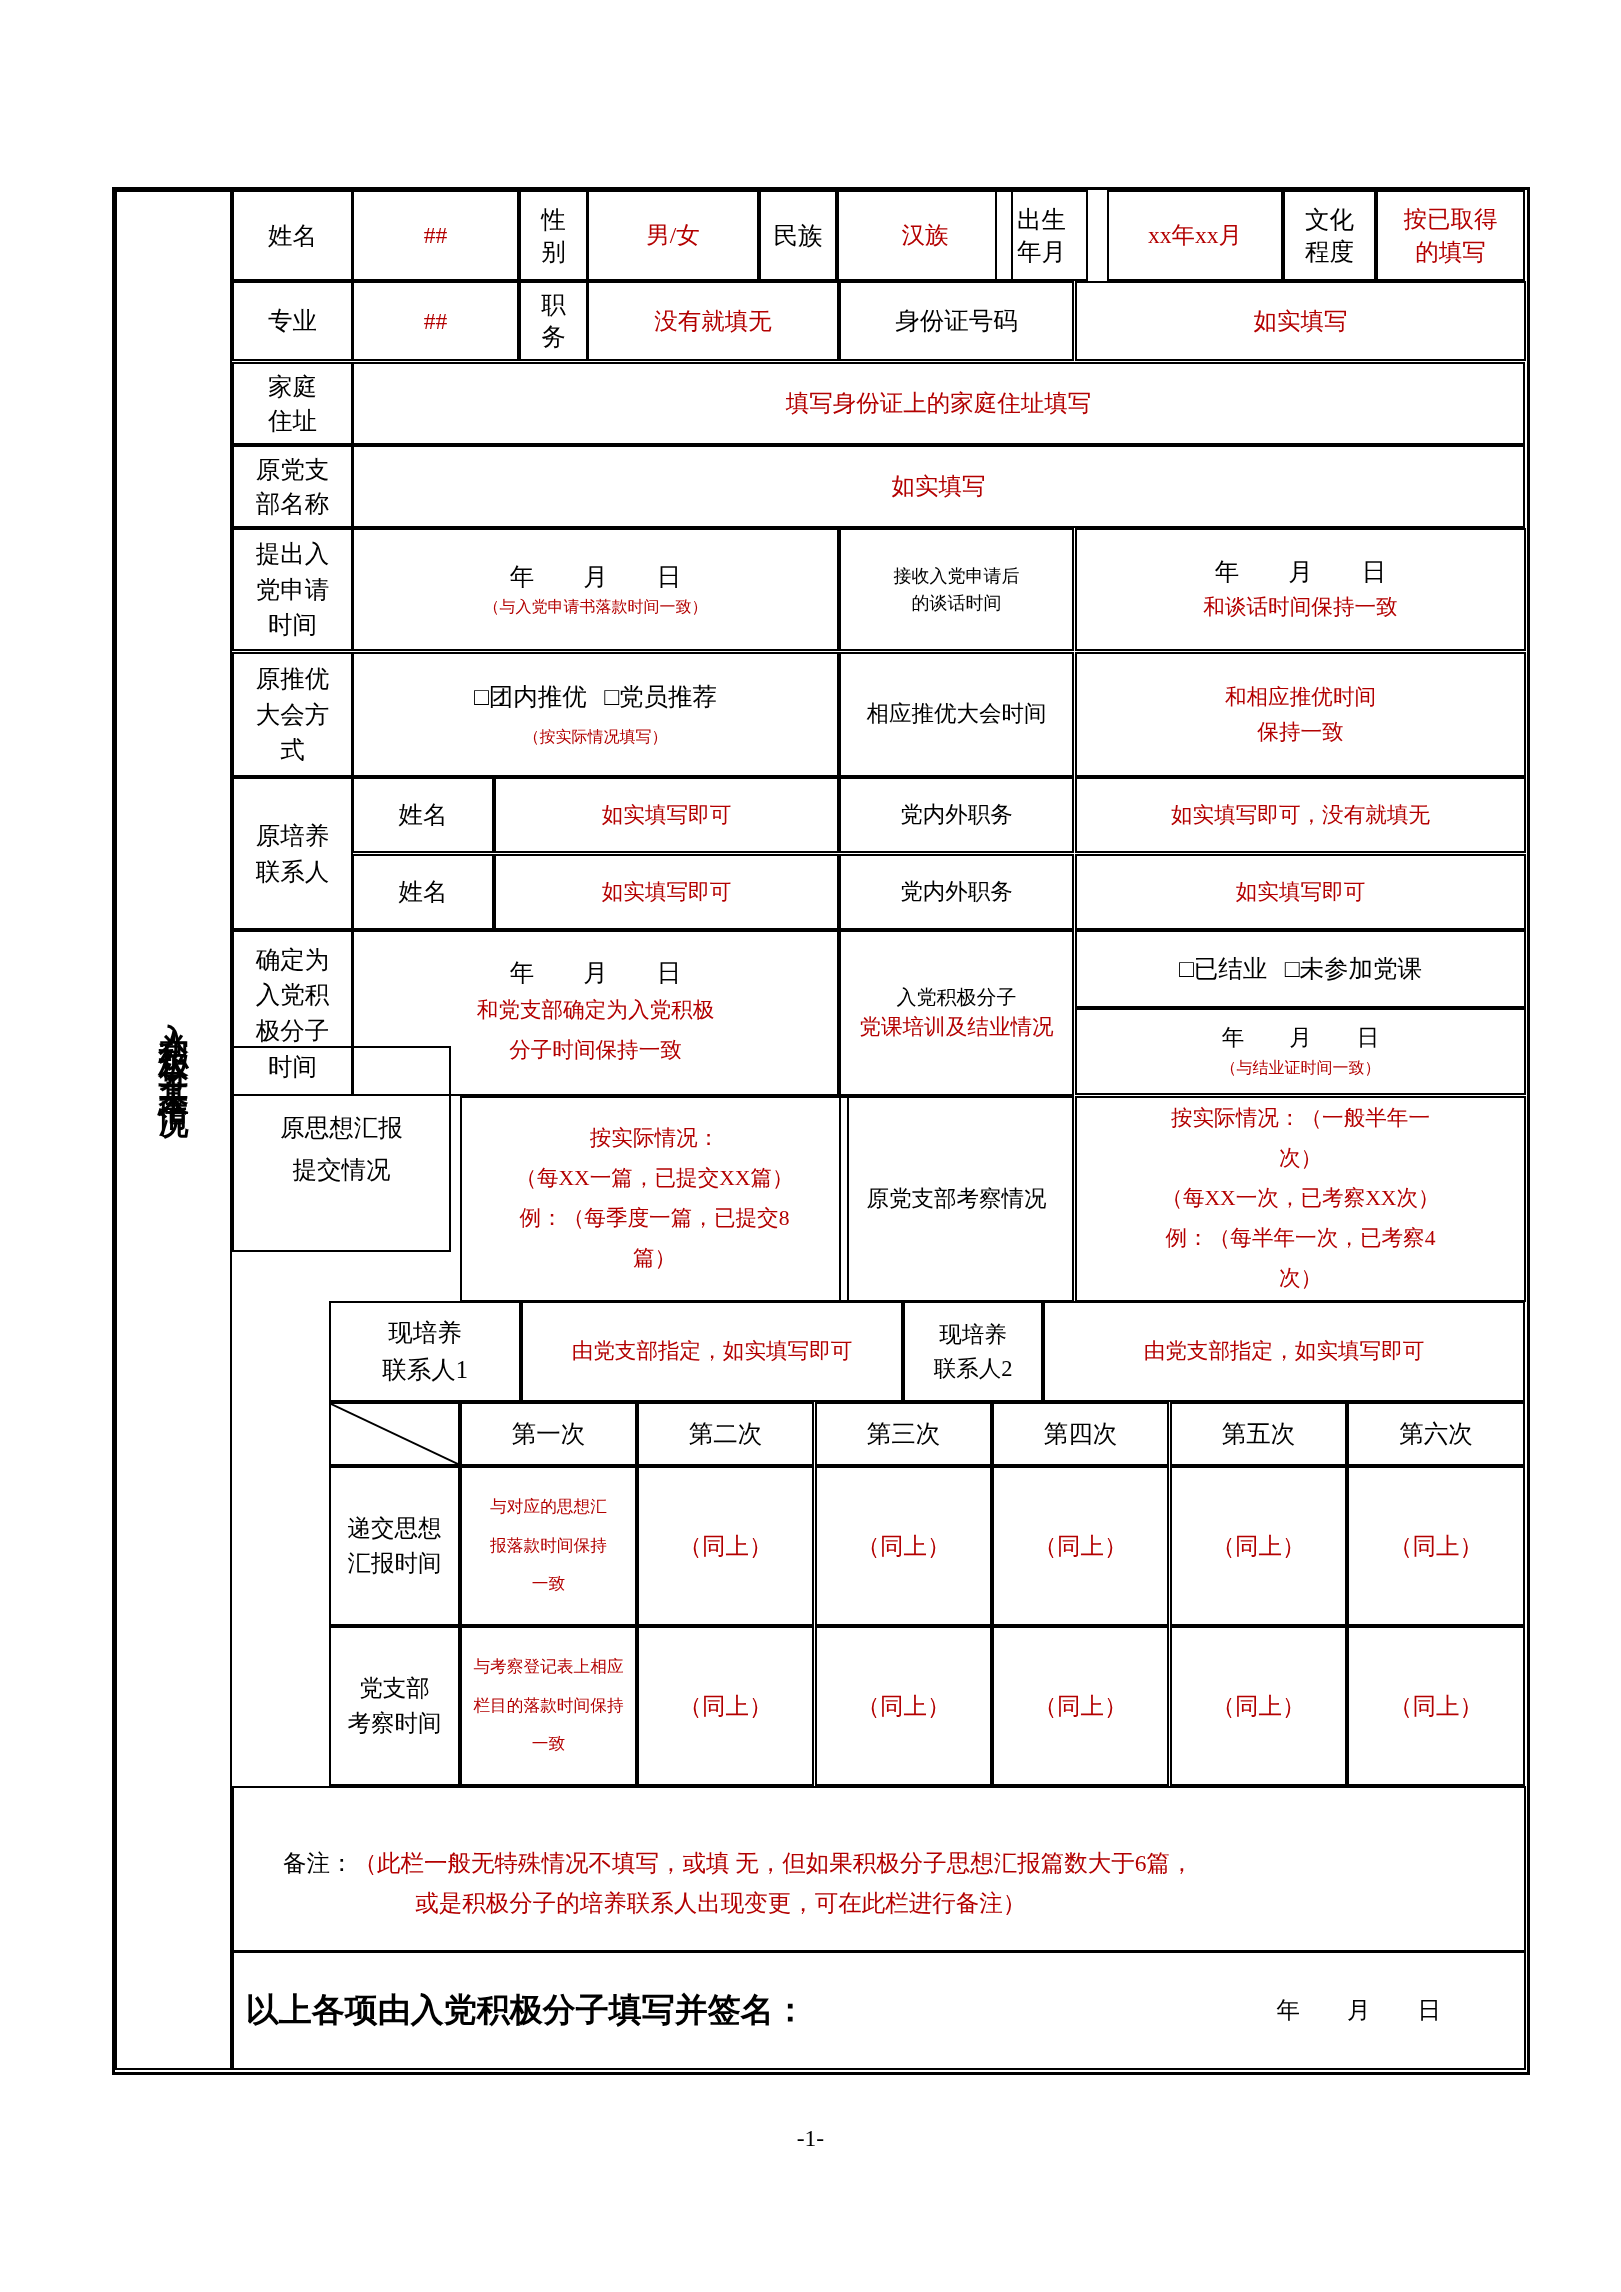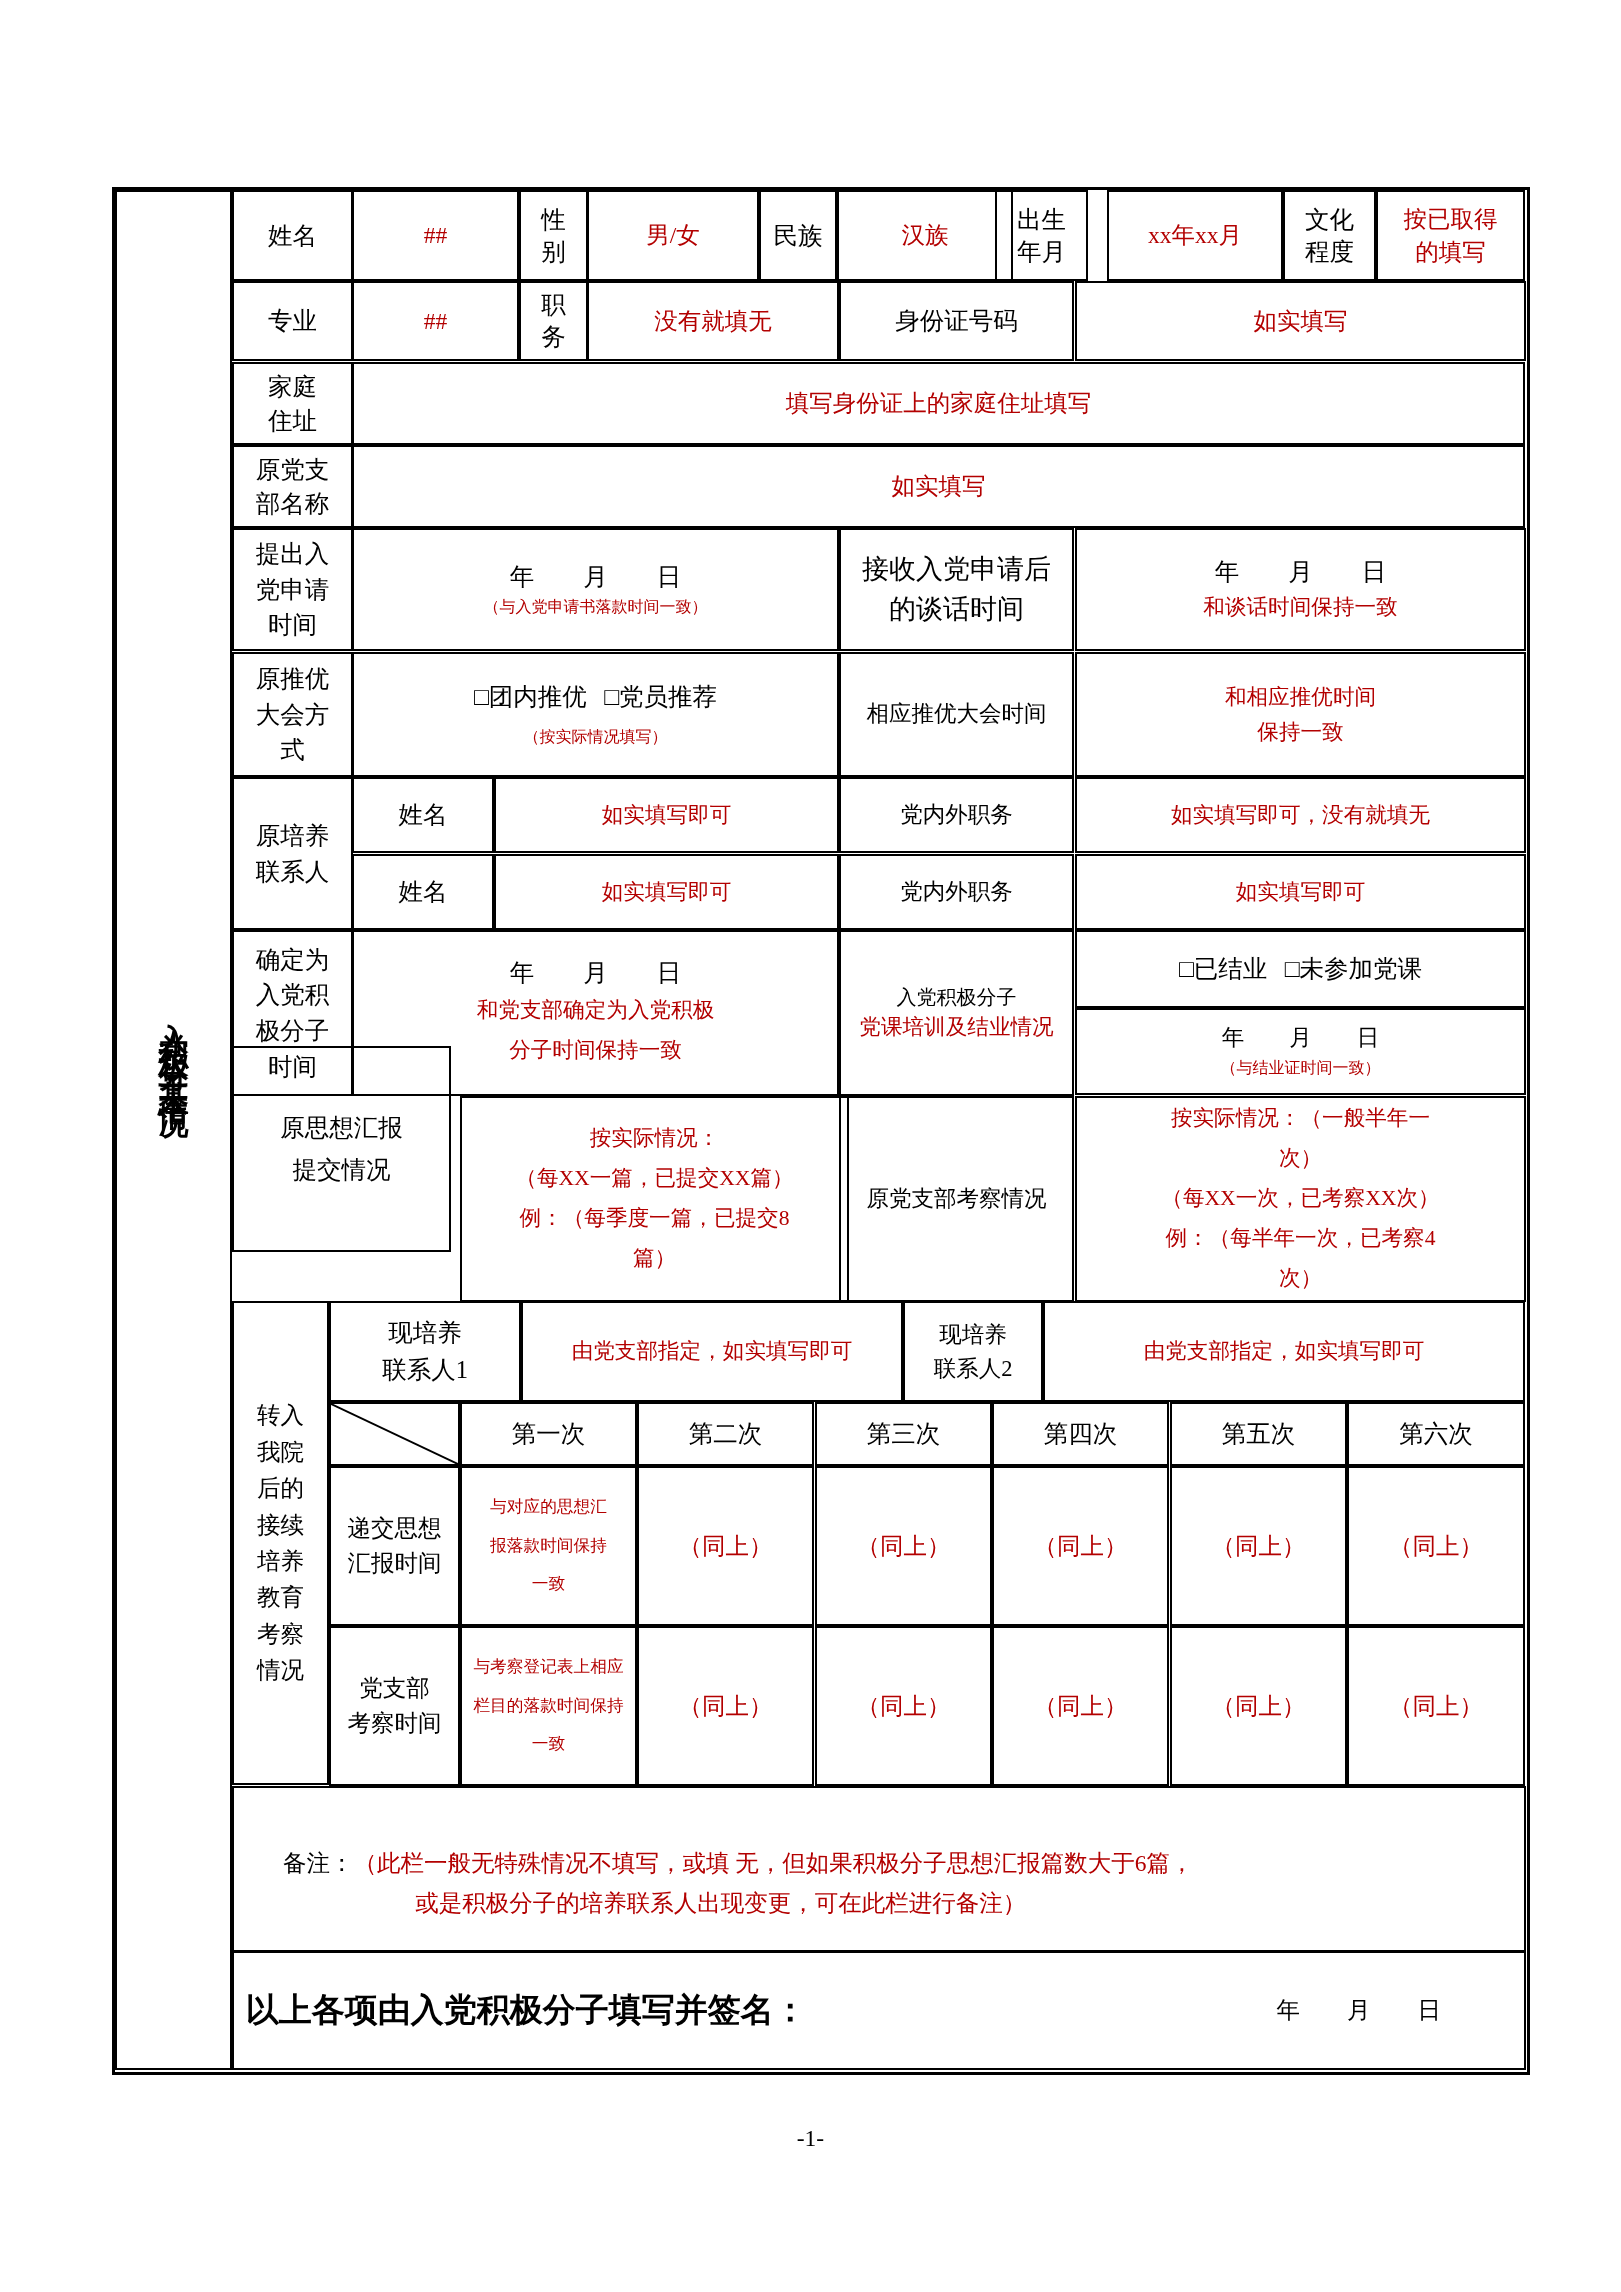--- a/index.html
+++ b/index.html
@@ -84,21 +84,21 @@
 部名称</div></div>
   <div class="cell" style="left:237px;top:255px;width:1173px;height:83px"><div class="red val">如实填写</div></div>
 
   <div class="cell" style="left:117px;top:338px;width:121px;height:123px"><div>提出入
 党申请
 时间</div></div>
   <div class="cell" style="left:237px;top:338px;width:487px;height:123px">
     <div>年　　月　　日</div>
     <div class="red hint">（与入党申请书落款时间一致）</div>
   </div>
-  <div class="cell" style="left:724px;top:338px;width:235px;height:123px"><div style="font-size:27px">接收入党申请后
+  <div class="cell" style="left:724px;top:338px;width:235px;height:123px"><div style="font-size:18px">接收入党申请后
 的谈话时间</div></div>
   <div class="cell" style="left:960px;top:338px;width:451px;height:123px">
     <div>年　　月　　日</div>
     <div class="red hint-lg">和谈话时间保持一致</div>
   </div>
 
   <div class="cell" style="left:117px;top:462px;width:121px;height:125px"><div>原推优
 大会方
 式</div></div>
   <div class="cell" style="left:237px;top:462px;width:487px;height:125px">
@@ -153,28 +153,20 @@
 （每XX一篇，已提交XX篇）
 例：（每季度一篇，已提交8
 篇）</div></div>
   <div class="cell" style="left:724px;top:906px;width:235px;height:206px"><div style="font-size:22.5px">原党支部考察情况</div></div>
   <div class="cell" style="left:960px;top:906px;width:451px;height:206px"><div class="red hint-xl">按实际情况：（一般半年一
 次）
 （每XX一次，已考察XX次）
 例：（每半年一次，已考察4
 次）</div></div>
 
-  <div class="cell" style="left:117px;top:1111px;width:97px;height:484px"><div class="side2">转入
-我院
-后的
-接续
-培养
-教育
-考察
-情况</div></div>
   <div class="cell" style="left:214px;top:1111px;width:192px;height:101px"><div class="rowhead">现培养
 联系人1</div></div>
   <div class="cell" style="left:406px;top:1111px;width:382px;height:101px"><div class="red hint-lg">由党支部指定，如实填写即可</div></div>
   <div class="cell" style="left:788px;top:1111px;width:140px;height:101px"><div class="rowhead" style="font-size:22.5px">现培养
 联系人2</div></div>
   <div class="cell" style="left:928px;top:1111px;width:482px;height:101px"><div class="red hint-lg">由党支部指定，如实填写即可</div></div>
 
   <div class="cell" style="left:214px;top:1212px;width:131px;height:64px">
     <svg class="diag-svg" viewBox="0 0 100 100" preserveAspectRatio="none">
       <line x1="0" y1="0" x2="100" y2="100" stroke="#000" stroke-width="2" vector-effect="non-scaling-stroke"></line>

